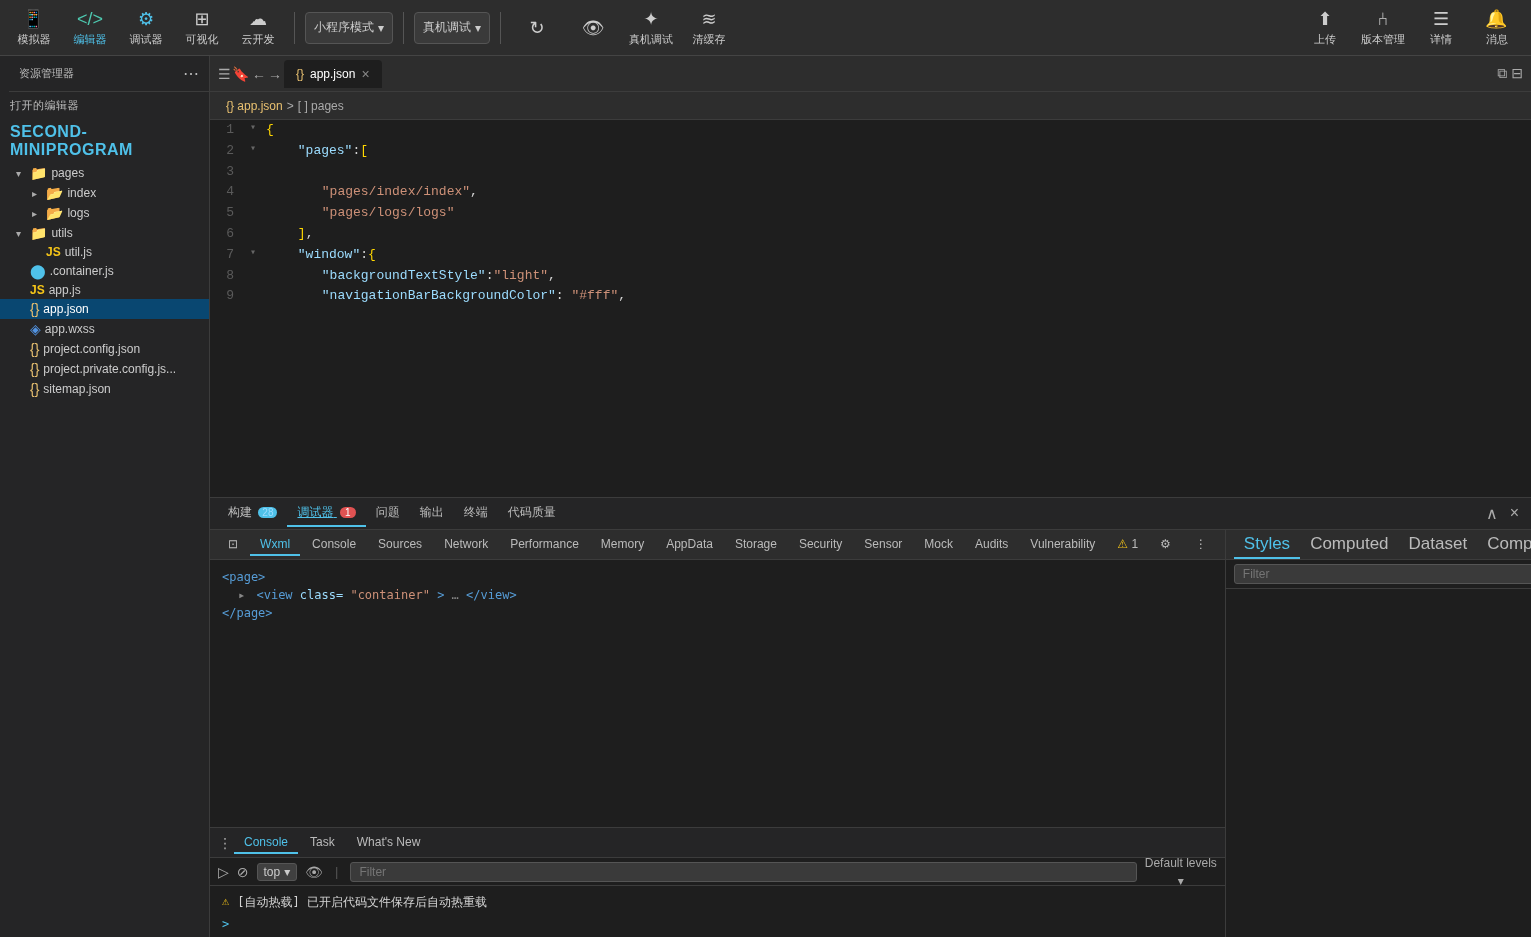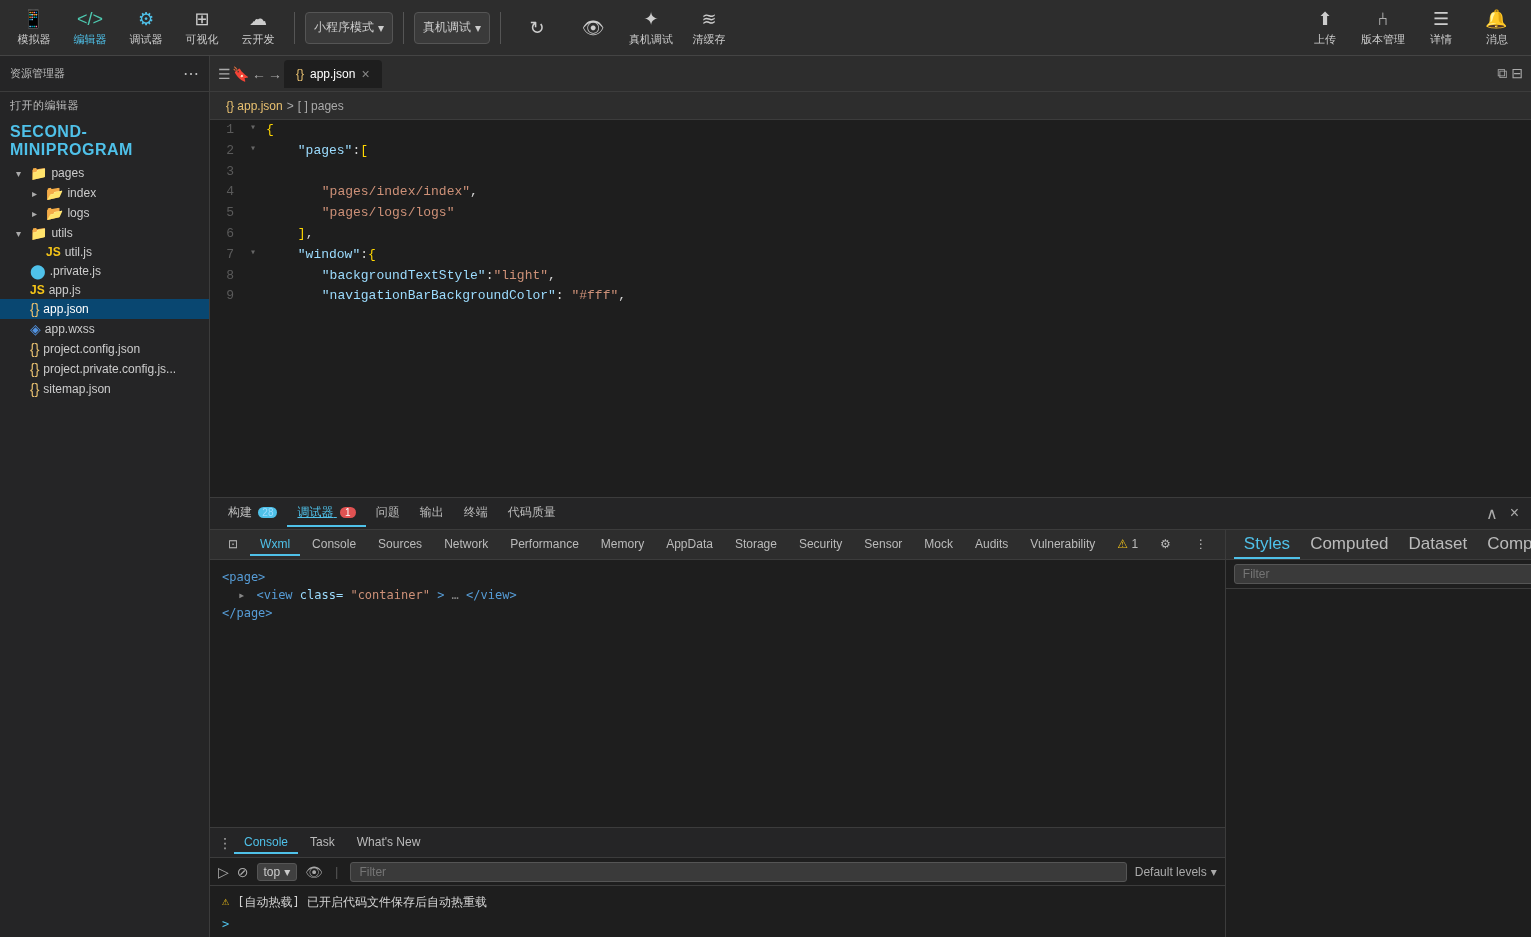--- a/index.html
+++ b/index.html
@@ -63,20 +63,21 @@
       overflow: hidden;
     }
     #sidebar-header {
       display: flex;
       align-items: center;
       justify-content: space-between;
       padding: 8px 10px;
       font-size: 11px;
       color: #bbb;
       border-bottom: 1px solid #3c3c3c;
+      margin-left: 9px;
     }
     .sidebar-section-title {
       font-size: 11px;
       color: #bbb;
       padding: 6px 10px 4px 10px;
       text-transform: uppercase;
       letter-spacing: 0.5px;
     }
     .file-tree { overflow-y: auto; flex: 1; }
     .tree-item {
@@ -320,20 +321,21 @@
       font-size: 12px;
       outline: none;
     }
     .levels-btn {
       display: flex;
       align-items: center;
       gap: 4px;
       cursor: pointer;
       color: #aaa;
       font-size: 12px;
+      flex-direction: column;
     }
     #console-output {
       background: #1e1e1e;
       padding: 6px 12px;
       font-family: monospace;
       font-size: 12px;
       overflow-y: auto;
       flex: 1;
     }
     .console-msg {
@@ -516,21 +518,21 @@
         <span class="tree-indent"></span>
         <span class="tree-arrow"></span>
         <span class="tree-icon" style="color:#f5c518; font-size:12px; font-weight:bold;">JS</span>
         <span class="tree-label">util.js</span>
       </div>
 
       <div class="tree-item">
         <span class="tree-indent"></span>
         <span class="tree-arrow"></span>
         <span class="tree-icon" style="color:#4fc1e9;">⬤</span>
-        <span class="tree-label">.private.js</span>
+        <span class="tree-label">.container.js</span>
       </div>
 
       <div class="tree-item">
         <span class="tree-indent"></span>
         <span class="tree-arrow"></span>
         <span class="tree-icon" style="color:#f5c518; font-size:12px; font-weight:bold;">JS</span>
         <span class="tree-label">app.js</span>
       </div>
 
       <div class="tree-item selected">

